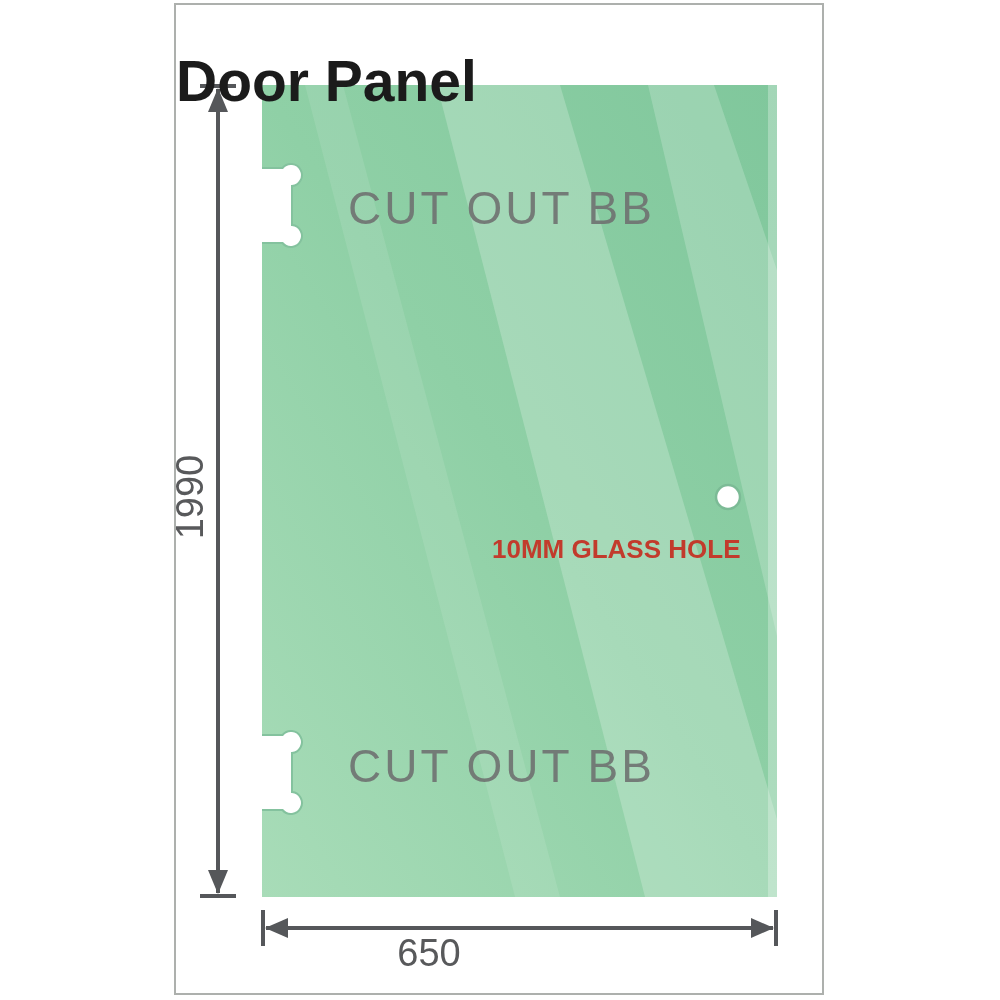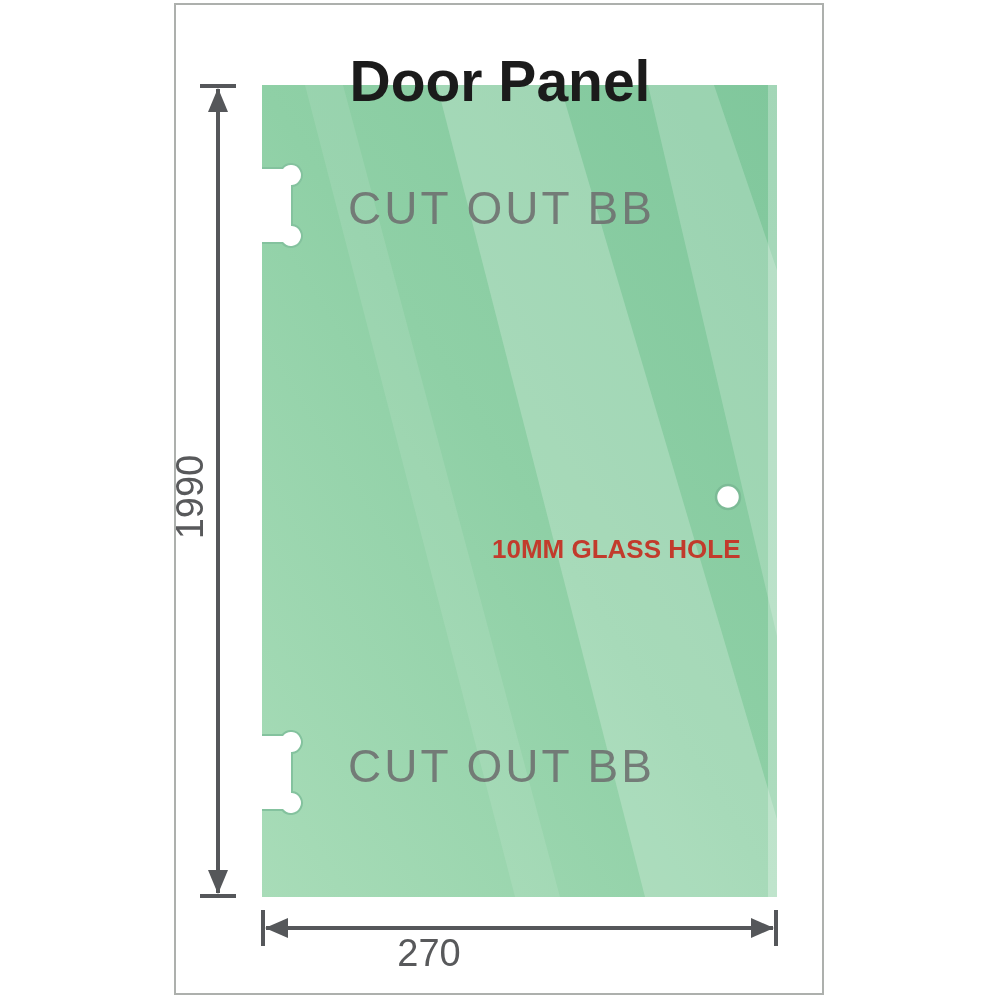--- a/index.html
+++ b/index.html
@@ -6,21 +6,21 @@
   .canvas{
     position:relative;width:1000px;height:1000px;background:#fff;
     font-family:"Liberation Sans",sans-serif;overflow:hidden;
   }
   .frame{
     position:absolute;left:174px;top:3px;width:650px;height:992px;
     border:2px solid var(--frame-border,#adb0ad);box-sizing:border-box;background:#fff;
   }
   .drawing-svg{position:absolute;left:0;top:0;width:1000px;height:1000px;}
   .page-title{
-    position:absolute;left:176px;top:12px;width:648px;text-align:center;
+    position:absolute;left:176px;top:12px;width:648px;text-align:left;
     font-size:57px;line-height:62px;font-weight:bold;color:var(--title-color,#1b1b1b);
     letter-spacing:0px;
   }
   .stop-dark{stop-color:var(--glass-dark,#80c79c);}
   .stop-mid{stop-color:var(--glass-mid,#8fd0a6);}
   .stop-light{stop-color:var(--glass-light,#a8dcb8);}
   .stripe{fill:#ffffff;}
   .cutout{fill:#ffffff;stroke:var(--cutout-edge,#84c29e);stroke-width:2;}
   .hole{fill:#ffffff;stroke:var(--hole-ring,#7cbb96);stroke-width:2.5;}
   .dim-line{stroke:var(--dimension,#55575a);stroke-width:4;}
@@ -91,20 +91,20 @@
       <line class="dim-line" x1="776" y1="910" x2="776" y2="946"></line>
       <line class="dim-line" x1="266" y1="928" x2="773" y2="928"></line>
       <polygon class="dim-arrow" points="265,928 288,918 288,938"></polygon>
       <polygon class="dim-arrow" points="774,928 751,918 751,938"></polygon>
     </g>
   </svg>
 
   <h1 class="page-title">Door Panel</h1>
 
   <div class="dim-label height-label">1990</div>
-  <div class="dim-label width-label">270</div>
+  <div class="dim-label width-label">650</div>
 
   <div class="cutout-label top">CUT OUT BB</div>
   <div class="cutout-label bottom">CUT OUT BB</div>
 
   <div class="hole-label">10MM GLASS HOLE</div>
 
 </div>
 
 </body></html>

